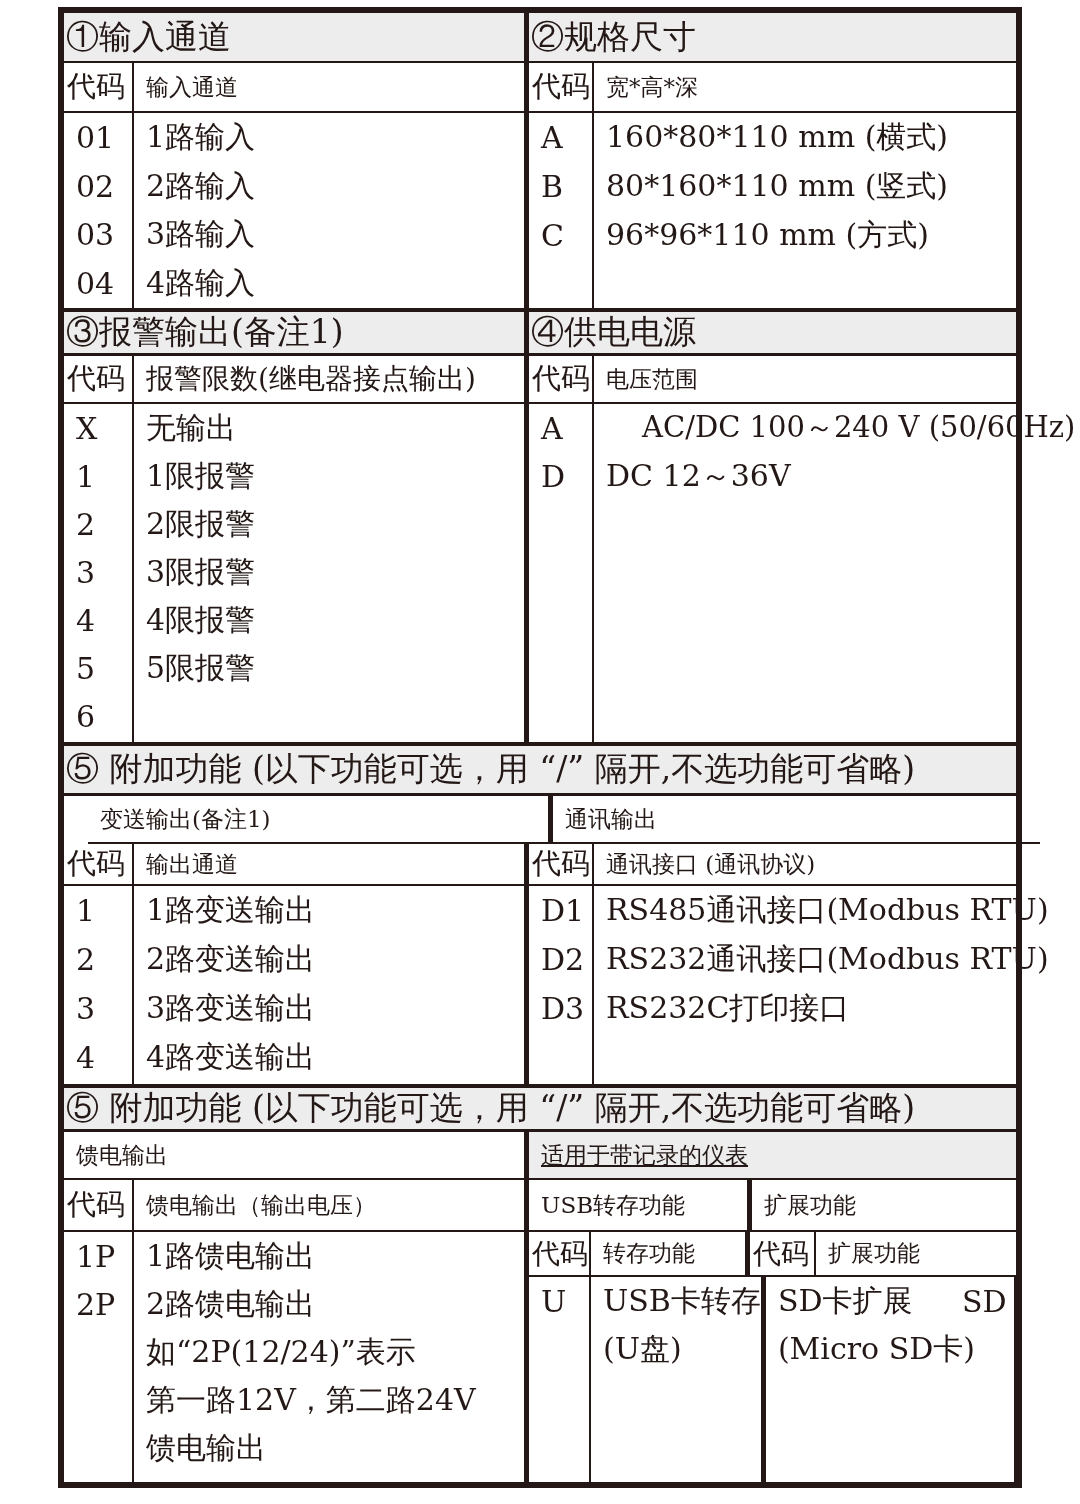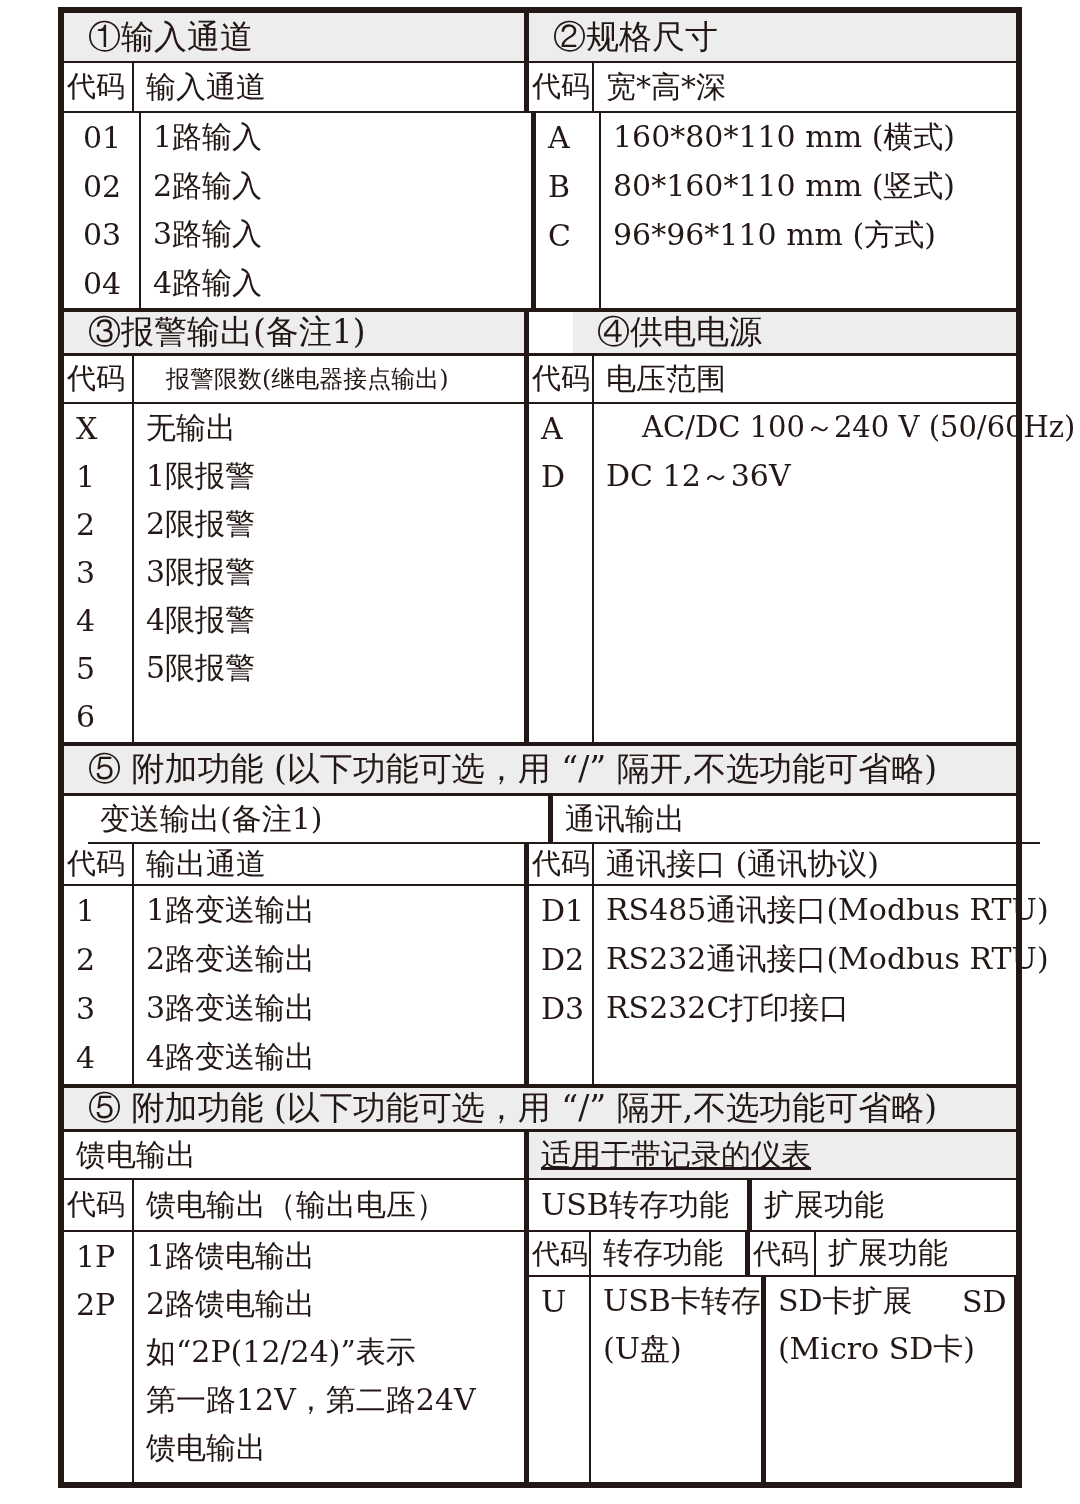--- a/index.html
+++ b/index.html
@@ -18,44 +18,44 @@
   }
   .row{display:flex;flex-shrink:0;width:100%;}
   .lhalf{flex:0 0 465px;border-right:5px solid var(--bd);display:flex;min-width:0;}
   .rhalf{flex:1;display:flex;min-width:0;}
   .colwrap{flex-direction:column;}
   .subrow{display:flex;flex-shrink:0;width:100%;}
   .fill{flex:1;min-width:0;}
   .fillv{flex:1;min-height:0;text-align:right;}
   .col{display:flex;flex-direction:column;flex-shrink:0;}
   .bb2{border-bottom:2px solid var(--bd);}
-  .bb3{border-bottom:3px solid var(--bd);gap:44px;}
+  .bb3{border-bottom:3px solid var(--bd);}
   .bb4{border-bottom:4px solid var(--bd);}
   .br2{border-right:2px solid var(--bd);}
   .br5{border-right:5px solid var(--bd);}
-  .cell{display:flex;align-items:center;padding-left:12px;font-size:30px;white-space:nowrap;min-width:0;}
-  .bandcell{background:var(--band);font-size:33px;padding-left:24px;flex:1;display:flex;align-items:center;white-space:nowrap;}
+  .cell{display:flex;align-items:center;padding-left:12px;font-size:23px;white-space:nowrap;min-width:0;}
+  .bandcell{background:var(--band);font-size:33px;padding-left:2px;flex:1;display:flex;align-items:center;white-space:nowrap;}
   .graybg{background:var(--band);text-decoration:underline;}
   .codehead{flex:0 0 70px;border-right:2px solid var(--bd);padding-left:3px;font-size:29px;}
   .codehead-r{flex:0 0 65px;border-right:2px solid var(--bd);padding-left:3px;font-size:29px;}
   .codehead2{padding-left:3px;font-size:28px;}
   .codecol{flex:0 0 70px;border-right:2px solid var(--bd);}
   .codecol-r{flex:0 0 65px;border-right:2px solid var(--bd);}
   .line{height:49px;display:flex;align-items:center;padding-left:12px;font-size:30px;white-space:nowrap;}
   .l48{height:48px;}
-  .f28{font-size:24px;margin-left:20px;}
+  .f28{font-size:28px;}
   .f29{font-size:29px;padding-left:48px;}
   .w223{flex:0 0 223px;}
   .w62{flex:0 0 62px;}
   .w159{flex:0 0 159px;}
   .w66{flex:0 0 66px;}
   
   .r-band12{height:50px;}
   .r-hdr12{height:50px;}
-  .r-data12{height:199px;padding-left:7px;}
+  .r-data12{height:199px;}
   .r-band34{height:44px;}
   .r-hdr34{height:48px;}
   .r-data34{height:342px;}
   .r-band5{height:50px;}
   .r-sub5a{height:48px;margin-left:24px;}
   .r-hdr5a{height:42px;}
   .r-data5a{height:202px;}
   .r-band5b{height:44px;}
   .r-sub5b{height:48px;}
   .r-bottom{flex:1;min-height:0;}

